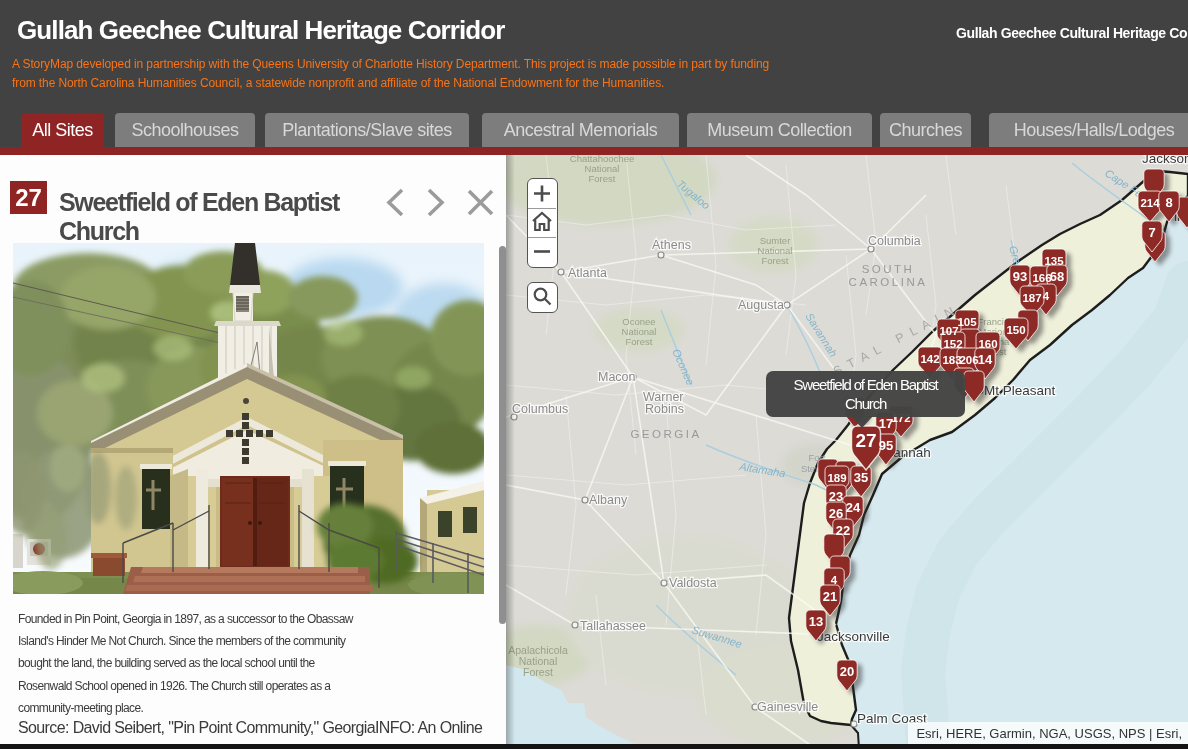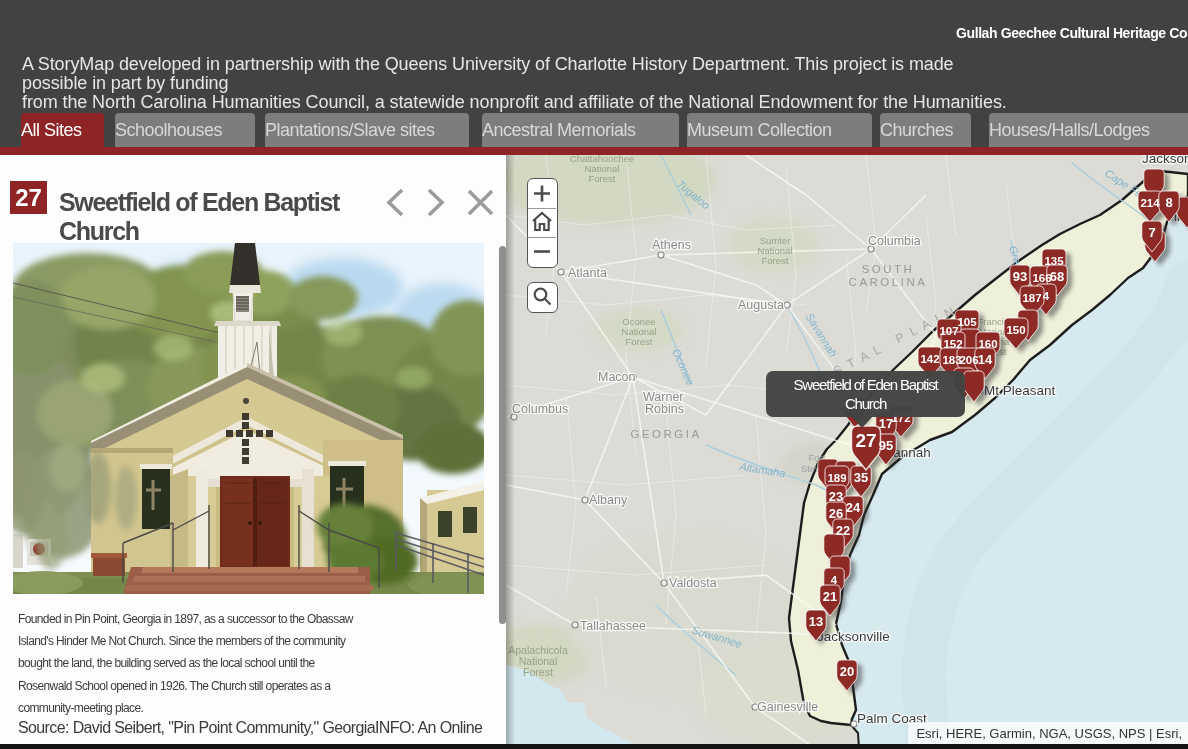--- a/index.html
+++ b/index.html
@@ -1,23 +1,23 @@
 <!DOCTYPE html>
 <html><head>
 <meta charset="utf-8">
 <style>
 *{margin:0;padding:0;box-sizing:border-box}
 html,body{width:1188px;height:749px;overflow:hidden;font-family:"Liberation Sans",sans-serif;background:#fff}
 #page{position:relative;width:1188px;height:749px;overflow:hidden}
 #header{position:absolute;left:0;top:0;width:1188px;height:147px;background:#424242}
 #h1t{position:absolute;left:17px;top:15px;font-size:26px;font-weight:bold;color:#fff;letter-spacing:-0.9px;white-space:nowrap}
 #h1r{position:absolute;left:956px;top:25px;width:400px;font-size:14px;font-weight:bold;letter-spacing:-0.4px;color:#fff;white-space:nowrap}
-#sub{position:absolute;left:22px;top:55px;width:1000px;font-size:18px;letter-spacing:-0.1px;line-height:19px;color:#e5e5e5}
+#sub{position:absolute;left:12px;top:55px;width:1000px;font-size:12px;letter-spacing:-0.1px;line-height:19px;color:#f97316}
 #tabs{position:absolute;left:21px;top:113px;height:34px;white-space:nowrap}
-.tab{display:inline-block;vertical-align:top;height:34px;line-height:34px;text-align:left;background:#7d7d7d;color:#d8d8d8;font-size:18px;letter-spacing:-0.5px;border-radius:4px 4px 0 0;overflow:hidden}
+.tab{display:inline-block;vertical-align:top;height:34px;line-height:34px;text-align:center;background:#7d7d7d;color:#d8d8d8;font-size:18px;letter-spacing:-0.5px;border-radius:4px 4px 0 0;overflow:hidden}
 .tab.act{background:#8e2423;color:#fff}
 #redbar{position:absolute;left:0;top:147px;width:1188px;height:8px;background:#8e2423}
 #panel{position:absolute;left:0;top:155px;width:506px;height:589px;background:#fdfdfd}
 #badge{position:absolute;left:10px;top:26px;width:37px;height:33px;background:#8e2423;color:#fff;font-size:24px;font-weight:bold;text-align:center;line-height:33px}
 #ptitle{position:absolute;left:59px;top:33px;width:360px;font-size:25px;line-height:29px;font-weight:bold;color:#4a4a4a;letter-spacing:-1.3px}
 #pnav{position:absolute;left:383px;top:32px}
 #photo{position:absolute;left:13px;top:88px;width:471px;height:351px;overflow:hidden}
 #sthumb{position:absolute;left:499px;top:91px;width:7px;height:378px;background:#8f8f8f;border-radius:4px}
 #ptext{position:absolute;left:18px;top:453px;width:492px;font-size:12px;letter-spacing:-0.62px;line-height:22.2px;color:#3b3b3b}
 #psrc{position:absolute;left:18px;top:564px;width:492px;font-size:16px;letter-spacing:-0.62px;color:#3b3b3b}
@@ -26,20 +26,21 @@
 #tooltip{position:absolute;left:766px;top:371px;width:199px;height:46px;background:rgba(67,67,67,0.97);border-radius:7px;color:#fff;font-size:15px;letter-spacing:-1.2px;line-height:19px;text-align:center;padding-top:4px}
 #ttail{position:absolute;left:851px;top:416px;width:0;height:0;border-left:11px solid transparent;border-right:11px solid transparent;border-top:12px solid rgba(67,67,67,0.97)}
 .mctl{position:absolute;width:31px;background:#fff;border:1.4px solid #545454;border-radius:6px}
 #attr{position:absolute;right:0;top:722px;height:22px;background:rgba(255,255,255,0.75);font-size:13px;color:#323232;padding:4px 6px 16px 8px;white-space:nowrap}
 #botbar{position:absolute;left:0;top:744px;width:1188px;height:5px;background:#141414}
 </style>
 </head>
 <body>
 <div id="page">
 <div id="header">
+  <div id="h1t">Gullah Geechee Cultural Heritage Corridor</div>
   <div id="h1r">Gullah Geechee Cultural Heritage Co</div>
   <div id="sub">A StoryMap developed in partnership with the Queens University of Charlotte History Department. This project is made possible in part by funding<br>from the North Carolina Humanities Council, a statewide nonprofit and affiliate of the National Endowment for the Humanities.</div>
   <div id="tabs"><span class="tab act" style="width:83px;margin-left:0px">All Sites</span><span class="tab" style="width:140px;margin-left:11px">Schoolhouses</span><span class="tab" style="width:204px;margin-left:10px">Plantations/Slave sites</span><span class="tab" style="width:197px;margin-left:13px">Ancestral Memorials</span><span class="tab" style="width:185px;margin-left:8px">Museum Collection</span><span class="tab" style="width:91px;margin-left:8px">Churches</span><span class="tab" style="width:210px;margin-left:18px">Houses/Halls/Lodges</span></div>
 </div>
 <div id="redbar"></div>
 <div id="mapwrap"><svg width="682" height="594" viewBox="0 0 682 594" font-family="Liberation Sans, sans-serif">
 <defs>
 <path id="pin" d="M0,0 L-7.6,-9.6 C-9.6,-11.8 -10.2,-13.6 -10.2,-16.8 L-10.2,-26.5 C-10.2,-29.3 -8.4,-31 -5.8,-31 L5.8,-31 C8.4,-31 10.2,-29.3 10.2,-26.5 L10.2,-16.8 C10.2,-13.6 9.6,-11.8 7.6,-9.6 Z"></path>
 <path id="pinw" d="M0,0 L-8.2,-9.6 C-10.8,-11.8 -12,-13.6 -12,-16.8 L-12,-26.5 C-12,-29.3 -10.2,-31 -7.6,-31 L7.6,-31 C10.2,-31 12,-29.3 12,-26.5 L12,-16.8 C12,-13.6 10.8,-11.8 8.2,-9.6 Z"></path>
 <filter id="blur1" x="-40%" y="-40%" width="180%" height="180%">

